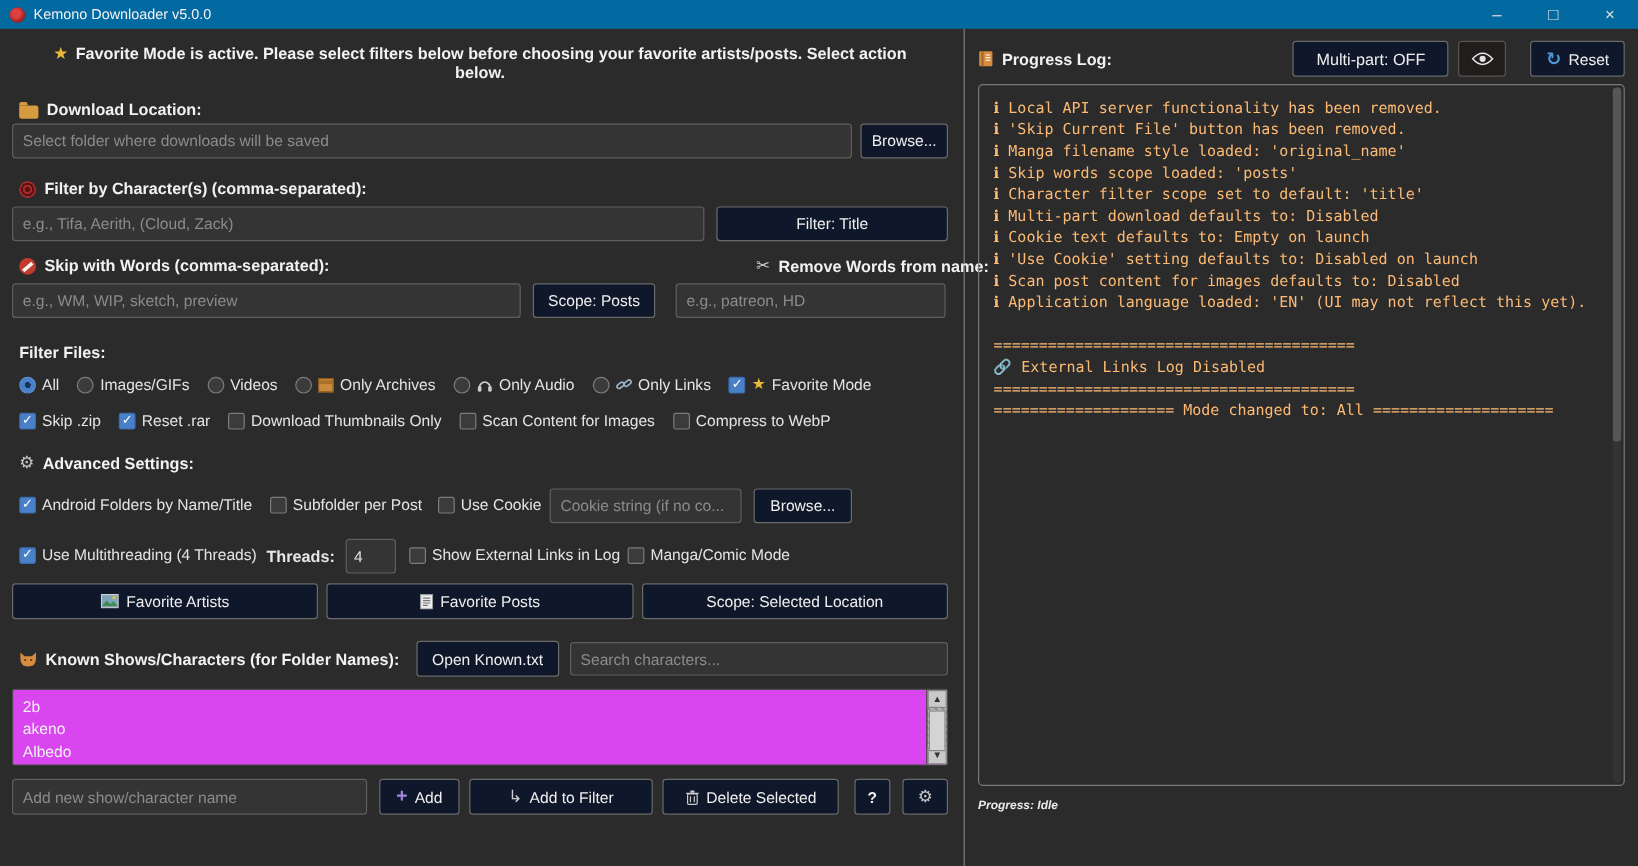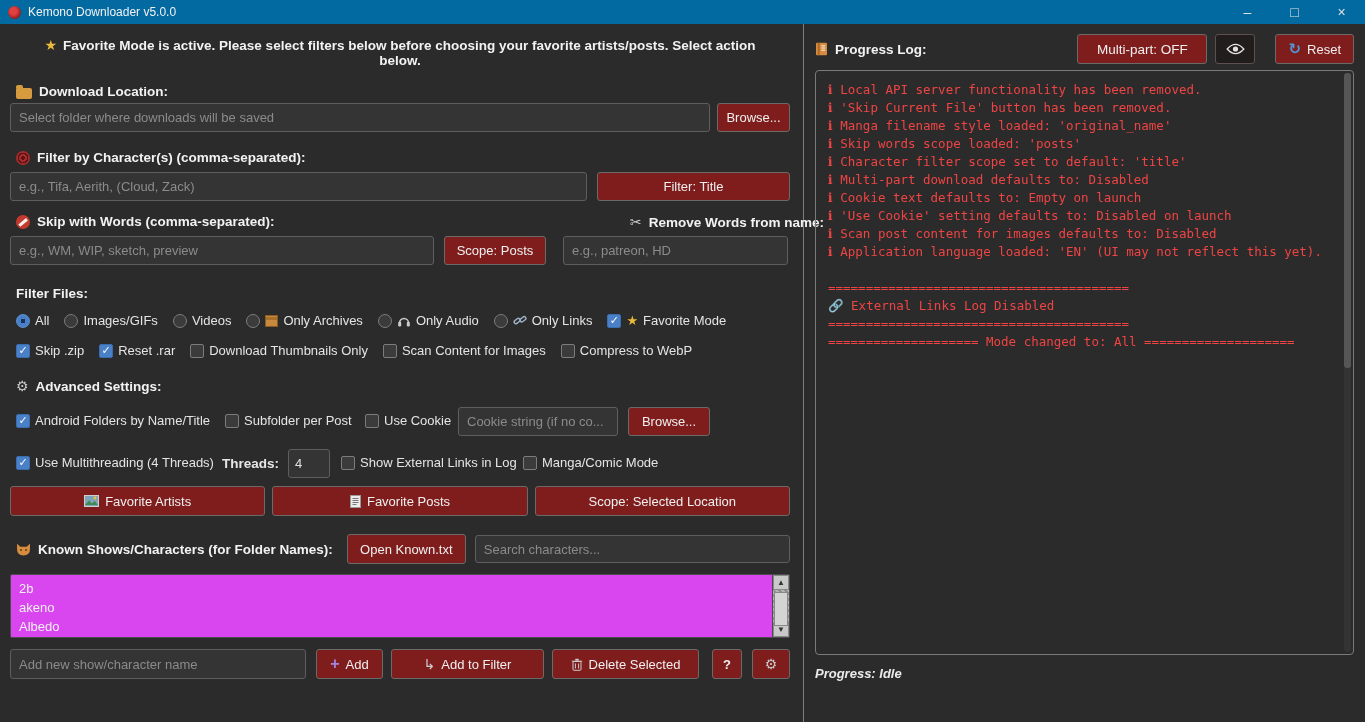--- a/index.html
+++ b/index.html
@@ -21,21 +21,21 @@
   .right { flex:1; padding:0 11px; display:flex; flex-direction:column; }
 
   .row { display:flex; align-items:center; }
   .section-label { display:flex; align-items:center; gap:7px; font-weight:bold; font-size:13.5px; color:#f2f2f2; white-space:nowrap; }
   .ind { margin-left:6px; }
 
   
   .text-input { background:#343434; border:1px solid #5e5e5e; border-radius:3px; height:29px;
     color:#e0e0e0; font-size:13px; padding:0 8px; font-family:"Liberation Sans", sans-serif; outline:none; }
   .text-input::placeholder { color:#8b8b8b; }
-  .btn { background:#7f1d1d; border:1px solid #6a6a6a; border-radius:3px; height:29px; color:#efefef;
+  .btn { background:#0f172a; border:1px solid #6a6a6a; border-radius:3px; height:29px; color:#efefef;
     font-size:13px; font-family:"Liberation Sans", sans-serif; display:inline-flex; align-items:center;
     justify-content:center; gap:6px; padding:0 10px; white-space:nowrap; cursor:default; }
 
   .opt { display:inline-flex; align-items:center; gap:5px; font-size:13px; color:#e4e4e4; white-space:nowrap; cursor:default; }
   .rd { width:14px; height:14px; border-radius:50%; background:#3b3b3b; border:1px solid #7c7c7c; flex:0 0 14px; }
   .opt[data-checked="true"] .rd { border-color:#5a90d8; background:radial-gradient(circle, #17345c 0 2.5px, #4a80c8 2.5px); }
   .cb { width:14px; height:14px; border-radius:2px; background:#3b3b3b; border:1px solid #7c7c7c; flex:0 0 14px;
     display:flex; align-items:center; justify-content:center; font-size:11px; line-height:1; color:#fff; }
   .opt[data-checked="true"] .cb { background:#4a80c8; border-color:#3a6cb0; }
   .opt[data-checked="true"] .cb::after { content:"✓"; }
@@ -110,24 +110,24 @@
   .btn-gear { width:38px; margin-left:10px; }
 
   
   .log-header { margin-top:10px; display:flex; align-items:center; height:30px; }
   .btn-multipart { margin-left:auto; width:130px; height:30px; font-size:13.5px; }
   .btn-eye { margin-left:8px; width:40px; height:30px; background:#221d1d; border-color:#5d5050; }
   .btn-reset { margin-left:20px; height:30px; padding:0 12px; }
   .log-box { margin-top:6px; height:585px; border:1px solid #7a7a7a; border-radius:4px; position:relative;
     padding:10px 12px; overflow:hidden; }
   .log-line { font-family:"DejaVu Sans Mono","DejaVu Sans",monospace; font-size:12.5px; line-height:18px;
-    color:#ef4444; white-space:pre; min-height:18px; }
+    color:#fdba74; white-space:pre; min-height:18px; }
   .log-scrollbar { position:absolute; top:2px; bottom:2px; right:2px; width:7px; background:#333333; border-radius:3px; }
   .log-thumb { position:absolute; top:0; left:0; right:0; height:295px; background:#565656; border-radius:3px; }
-  .progress-status { margin-top:11px; font-weight:bold; font-style:italic; font-size:13px; color:#eaeaea; }
+  .progress-status { margin-top:11px; font-weight:bold; font-style:italic; font-size:10px; color:#eaeaea; }
 </style>
 </head>
 <body>
 
 <div class="titlebar">
   <span class="app-icon"></span>
   <span class="tb-title">Kemono Downloader v5.0.0</span>
   <div class="win-controls">
     <div class="win-btn">–</div>
     <div class="win-btn">□</div>

